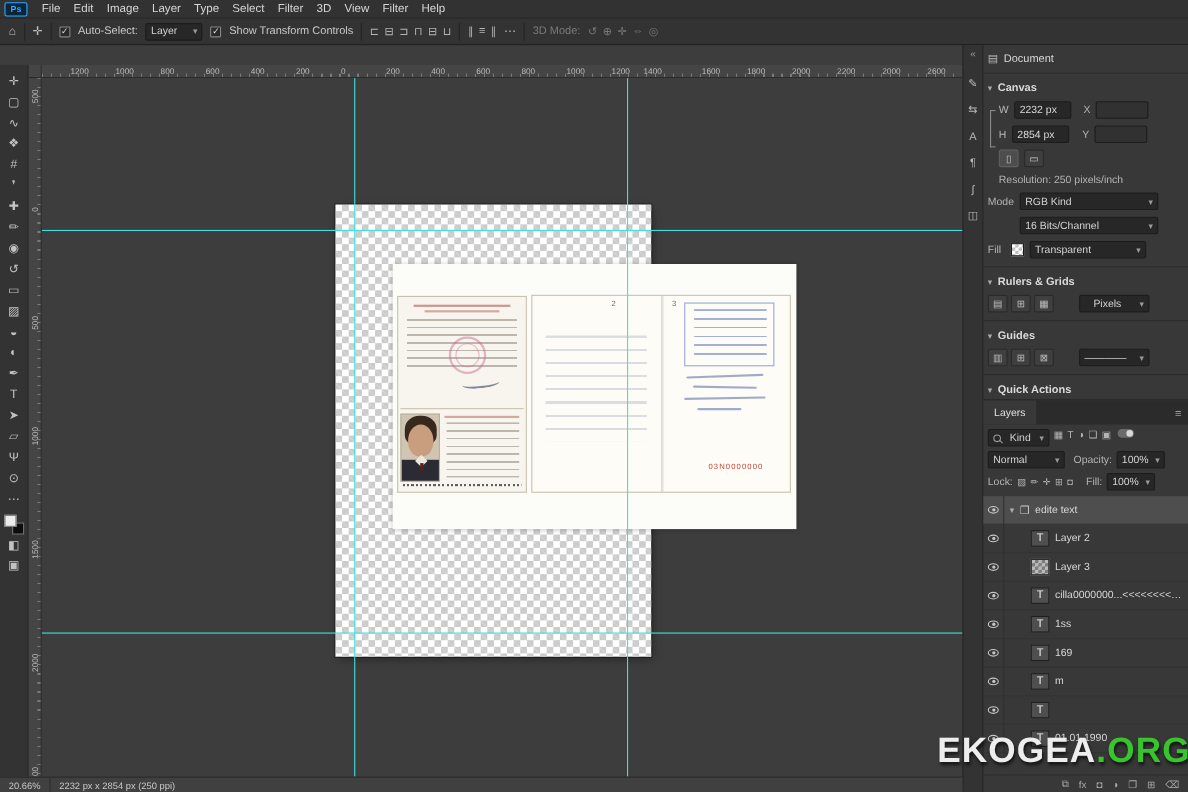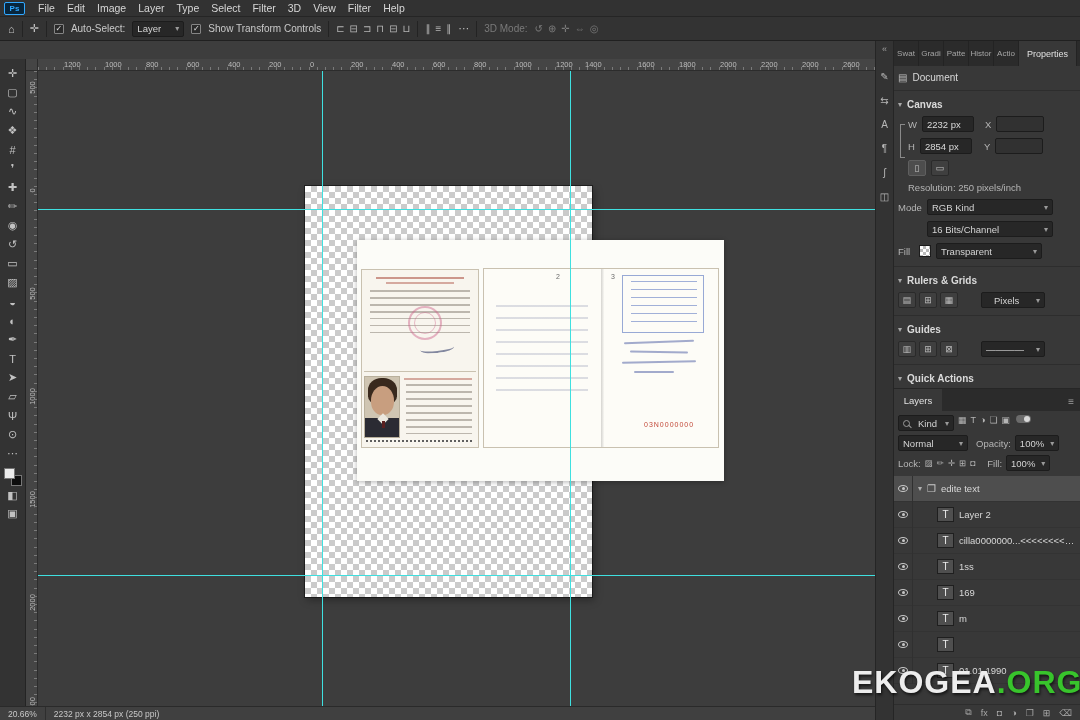--- a/index.html
+++ b/index.html
@@ -356,28 +356,20 @@
         <span class="gi">✎</span>
         <span class="gi">⇆</span>
         <span class="gi">A</span>
         <span class="gi">¶</span>
         <span class="gi">ʃ</span>
         <span class="gi">◫</span>
       </div>
   </div>
 
   <div id="panels" class="abs">
-    <div id="panel-tabs">
-      <span class="ptab">Swat</span>
-      <span class="ptab">Gradi</span>
-      <span class="ptab">Patte</span>
-      <span class="ptab">Histor</span>
-      <span class="ptab">Actio</span>
-      <span class="ptab ptab-active">Properties</span>
-    </div>
 
     <div id="props">
       <div class="prow">
         <span style="color:#bdbdbd;font-size:10px;">▤</span>
         <span style="font-size:10px;color:#d8d8d8;">Document</span>
       </div>
       <div class="divider"></div>
       <div class="sec">
           <span>Canvas</span>
         </div>
@@ -514,20 +506,28 @@
             </span>
           <span class="indent"></span>
             <span class="thumb">T</span>
           <span class="lname">Layer 2</span>
         </div>
         <div class="lrow">
           <span class="eyebox">
               <span class="eye"></span>
             </span>
           <span class="indent"></span>
+            <span class="thumb checker"></span>
+          <span class="lname">Layer 3</span>
+        </div>
+        <div class="lrow">
+          <span class="eyebox">
+              <span class="eye"></span>
+            </span>
+          <span class="indent"></span>
             <span class="thumb">T</span>
           <span class="lname">cilla0000000...&lt;&lt;&lt;&lt;&lt;&lt;&lt;&lt;0 d</span>
         </div>
         <div class="lrow">
           <span class="eyebox">
               <span class="eye"></span>
             </span>
           <span class="indent"></span>
             <span class="thumb">T</span>
           <span class="lname">1ss</span>

